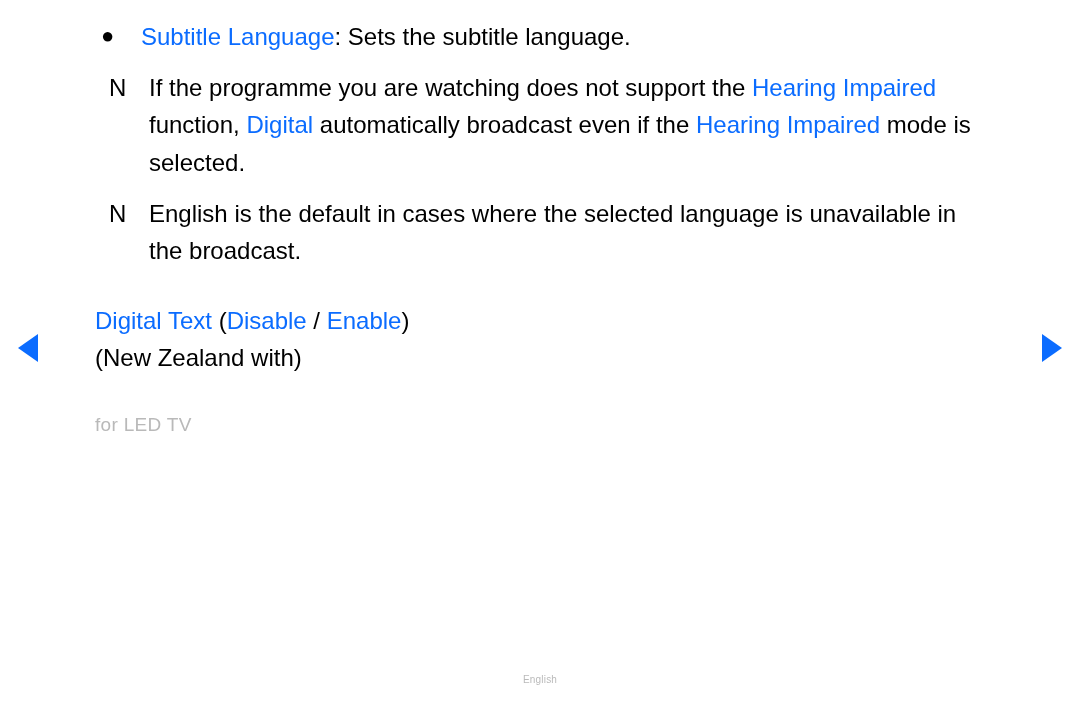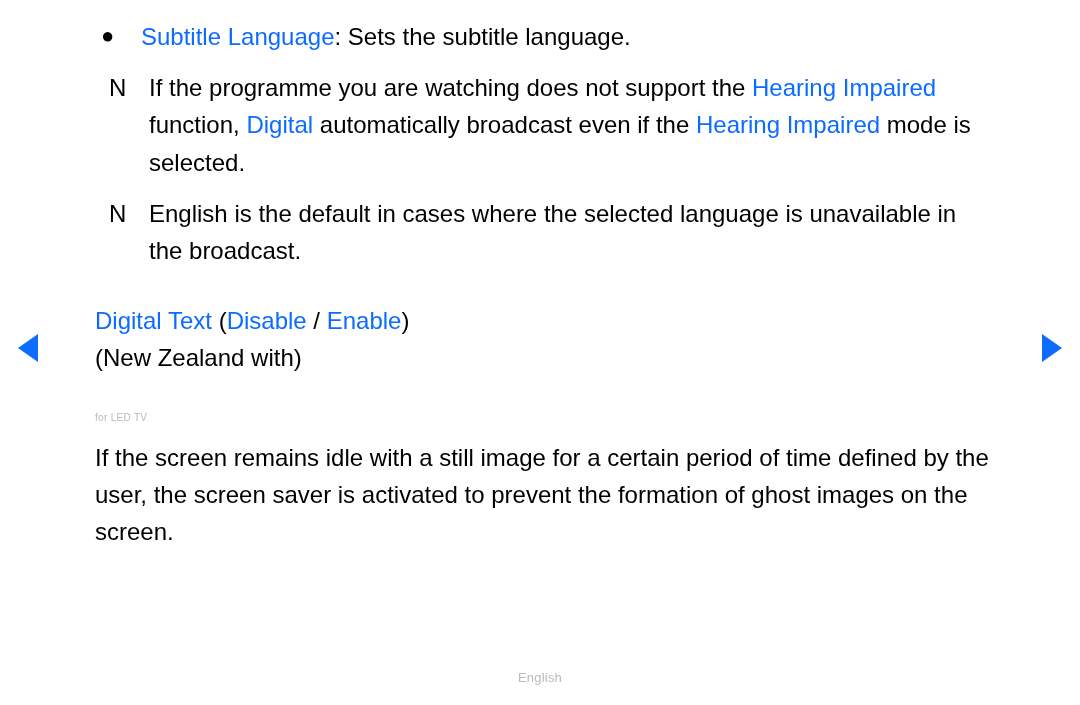--- a/index.html
+++ b/index.html
@@ -34,40 +34,40 @@
   .note-marker {
     width: 40px;
     flex: 0 0 40px;
     text-align: left;
     padding-left: 2px;
   }
   .notes { margin-left: 12px; }
   .sec { margin-top: 33px; }
   .sub-note {
     color: #b9b9b9;
-    font-size: 10px;
+    font-size: 19px;
     margin-top: 12px;
     margin-bottom: 14px;
     letter-spacing: 0.3px;
   }
   .nav-left, .nav-right {
     position: absolute;
     top: 334px;
     width: 0; height: 0;
     border-top: 14px solid transparent;
     border-bottom: 14px solid transparent;
   }
   .nav-left  { left: 18px;  border-right: 20px solid #0b6cff; }
   .nav-right { right: 18px; border-left:  20px solid #0b6cff; }
   .footer {
     position: absolute;
     bottom: 20px;
     width: 100%;
     text-align: center;
-    font-size: 13px;
+    font-size: 10px;
     color: #bababa;
     letter-spacing: 0.2px;
   }
 </style>
 </head>
 <body>
 
 <div class="nav-left"></div>
 <div class="nav-right"></div>
 
@@ -94,18 +94,17 @@
   <div class="sec">
     <div>
       <span class="blue">Digital Text</span>
       <span> (</span><span class="blue">Disable</span><span> / </span><span class="blue">Enable</span><span>)</span>
     </div>
     <div>(New Zealand with)</div>
   </div>
 
   <div class="sec">
     <div class="sub-note">for LED TV</div>
-    <div>If the screen remains idle with a still image for a certain period of time defined by the user, the screen saver is activated to prevent the formation of ghost images on the screen.</div>
   </div>
 
 </div>
 
 <div class="footer">English</div>
 
 </body></html>

